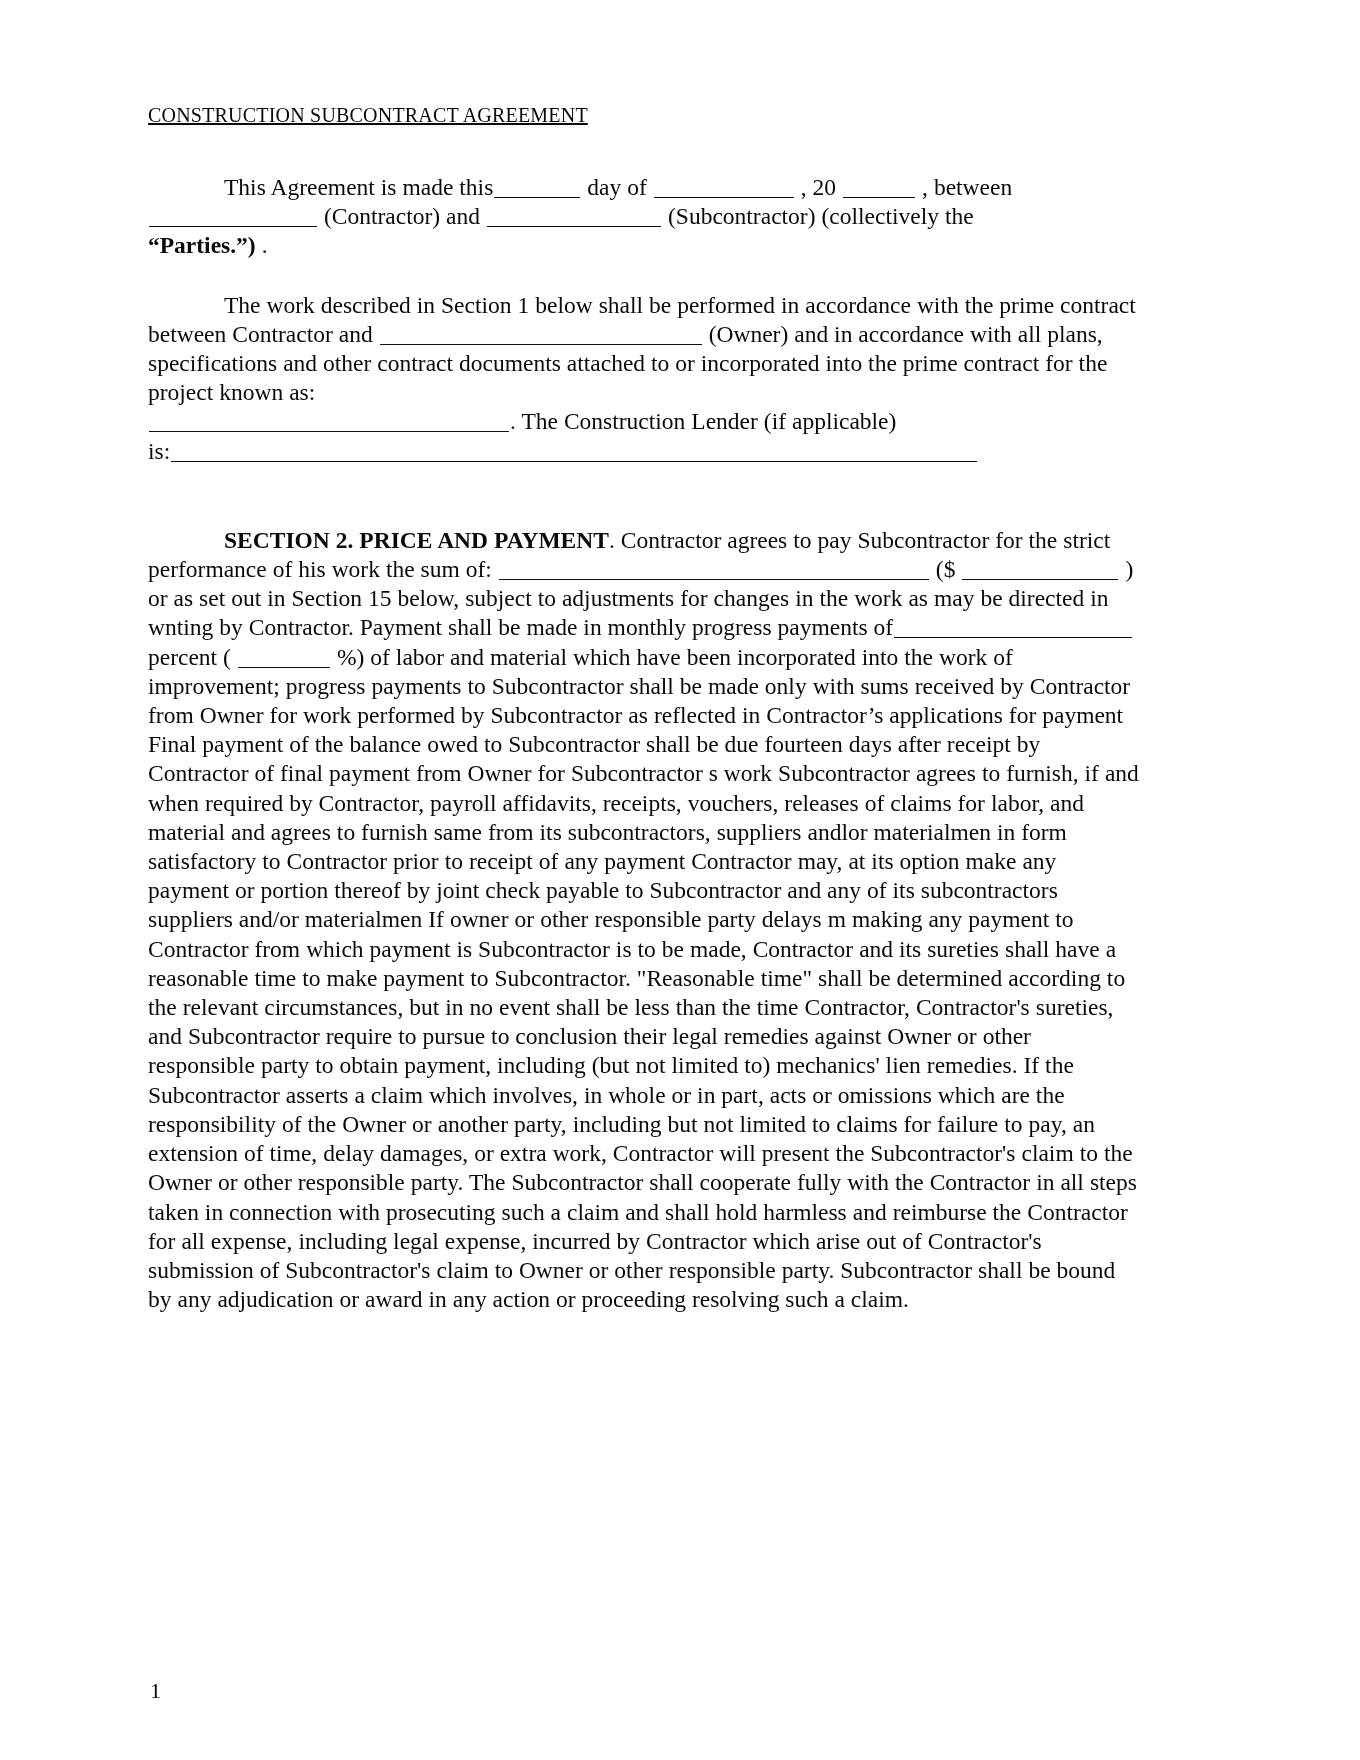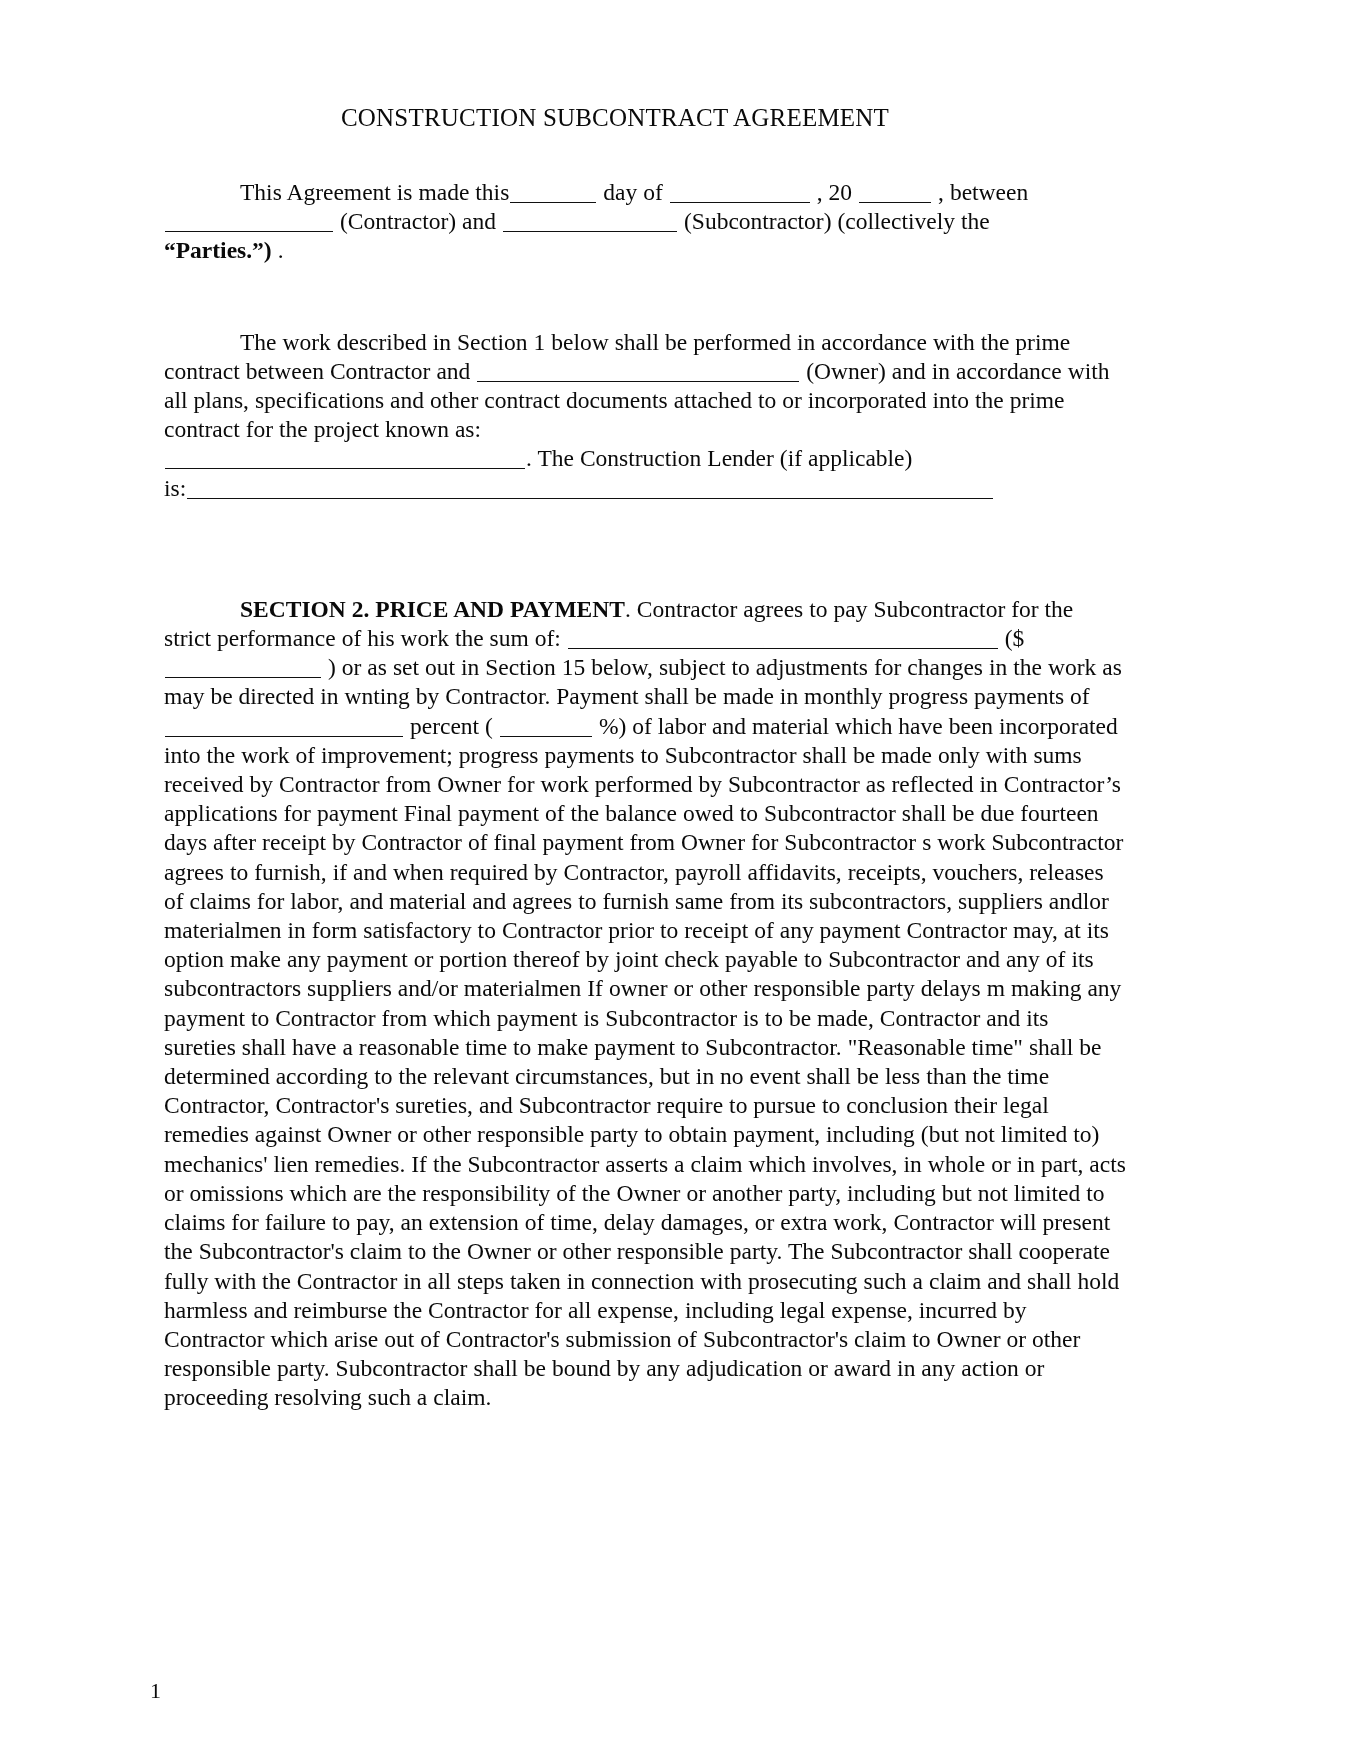--- a/index.html
+++ b/index.html
@@ -17,31 +17,31 @@
   }
   .page {
     position: relative;
     width: 1360px;
     height: 1760px;
     background: #ffffff;
     box-sizing: border-box;
     padding: 104px 218px 0 148px;
   }
   .doc-title {
-    text-align: center;
-    font-size: 25px;
+    font-size: 20px;
     letter-spacing: 0.2px;
     margin: 0 0 46px 0;
     font-weight: 400;
     padding-right: 60px;
+    text-decoration: underline;
   }
   p.para {
     font-size: 23.5px;
     line-height: 29.2px;
-    margin: 16px;
+    margin: 0;
     text-align: left;
     text-indent: 76px;
     white-space: normal;
     word-spacing: 0.1px;
   }
   .gap-md { height: 30px; }
   .bold { font-weight: bold; }
   
   .blank {
     display: inline-block;

